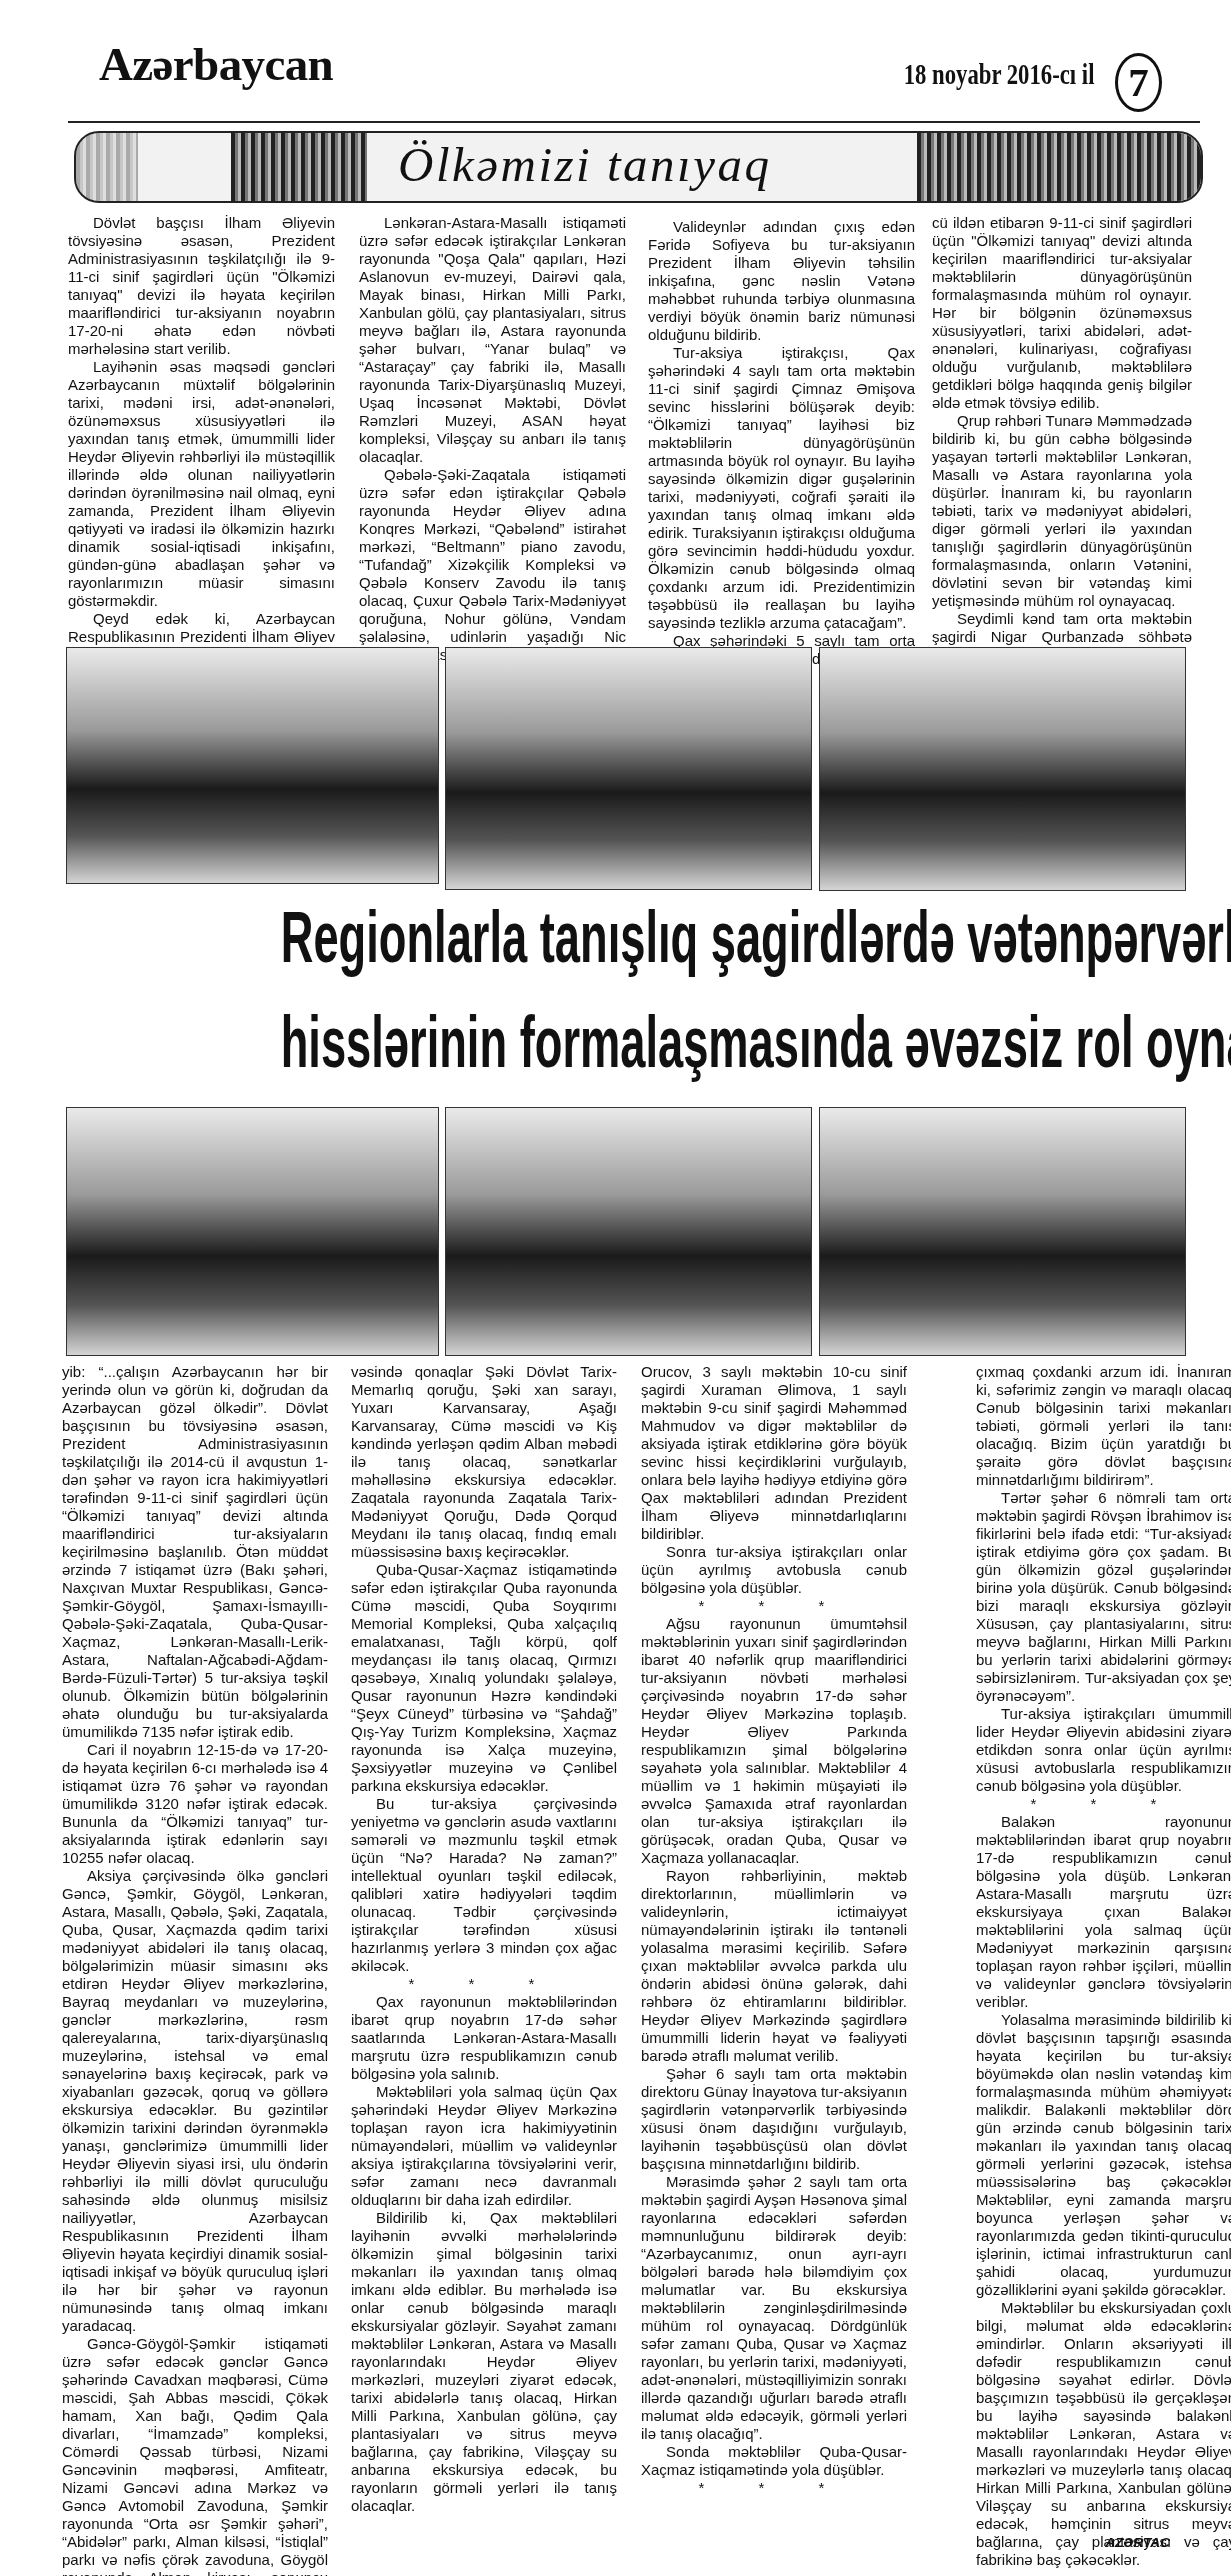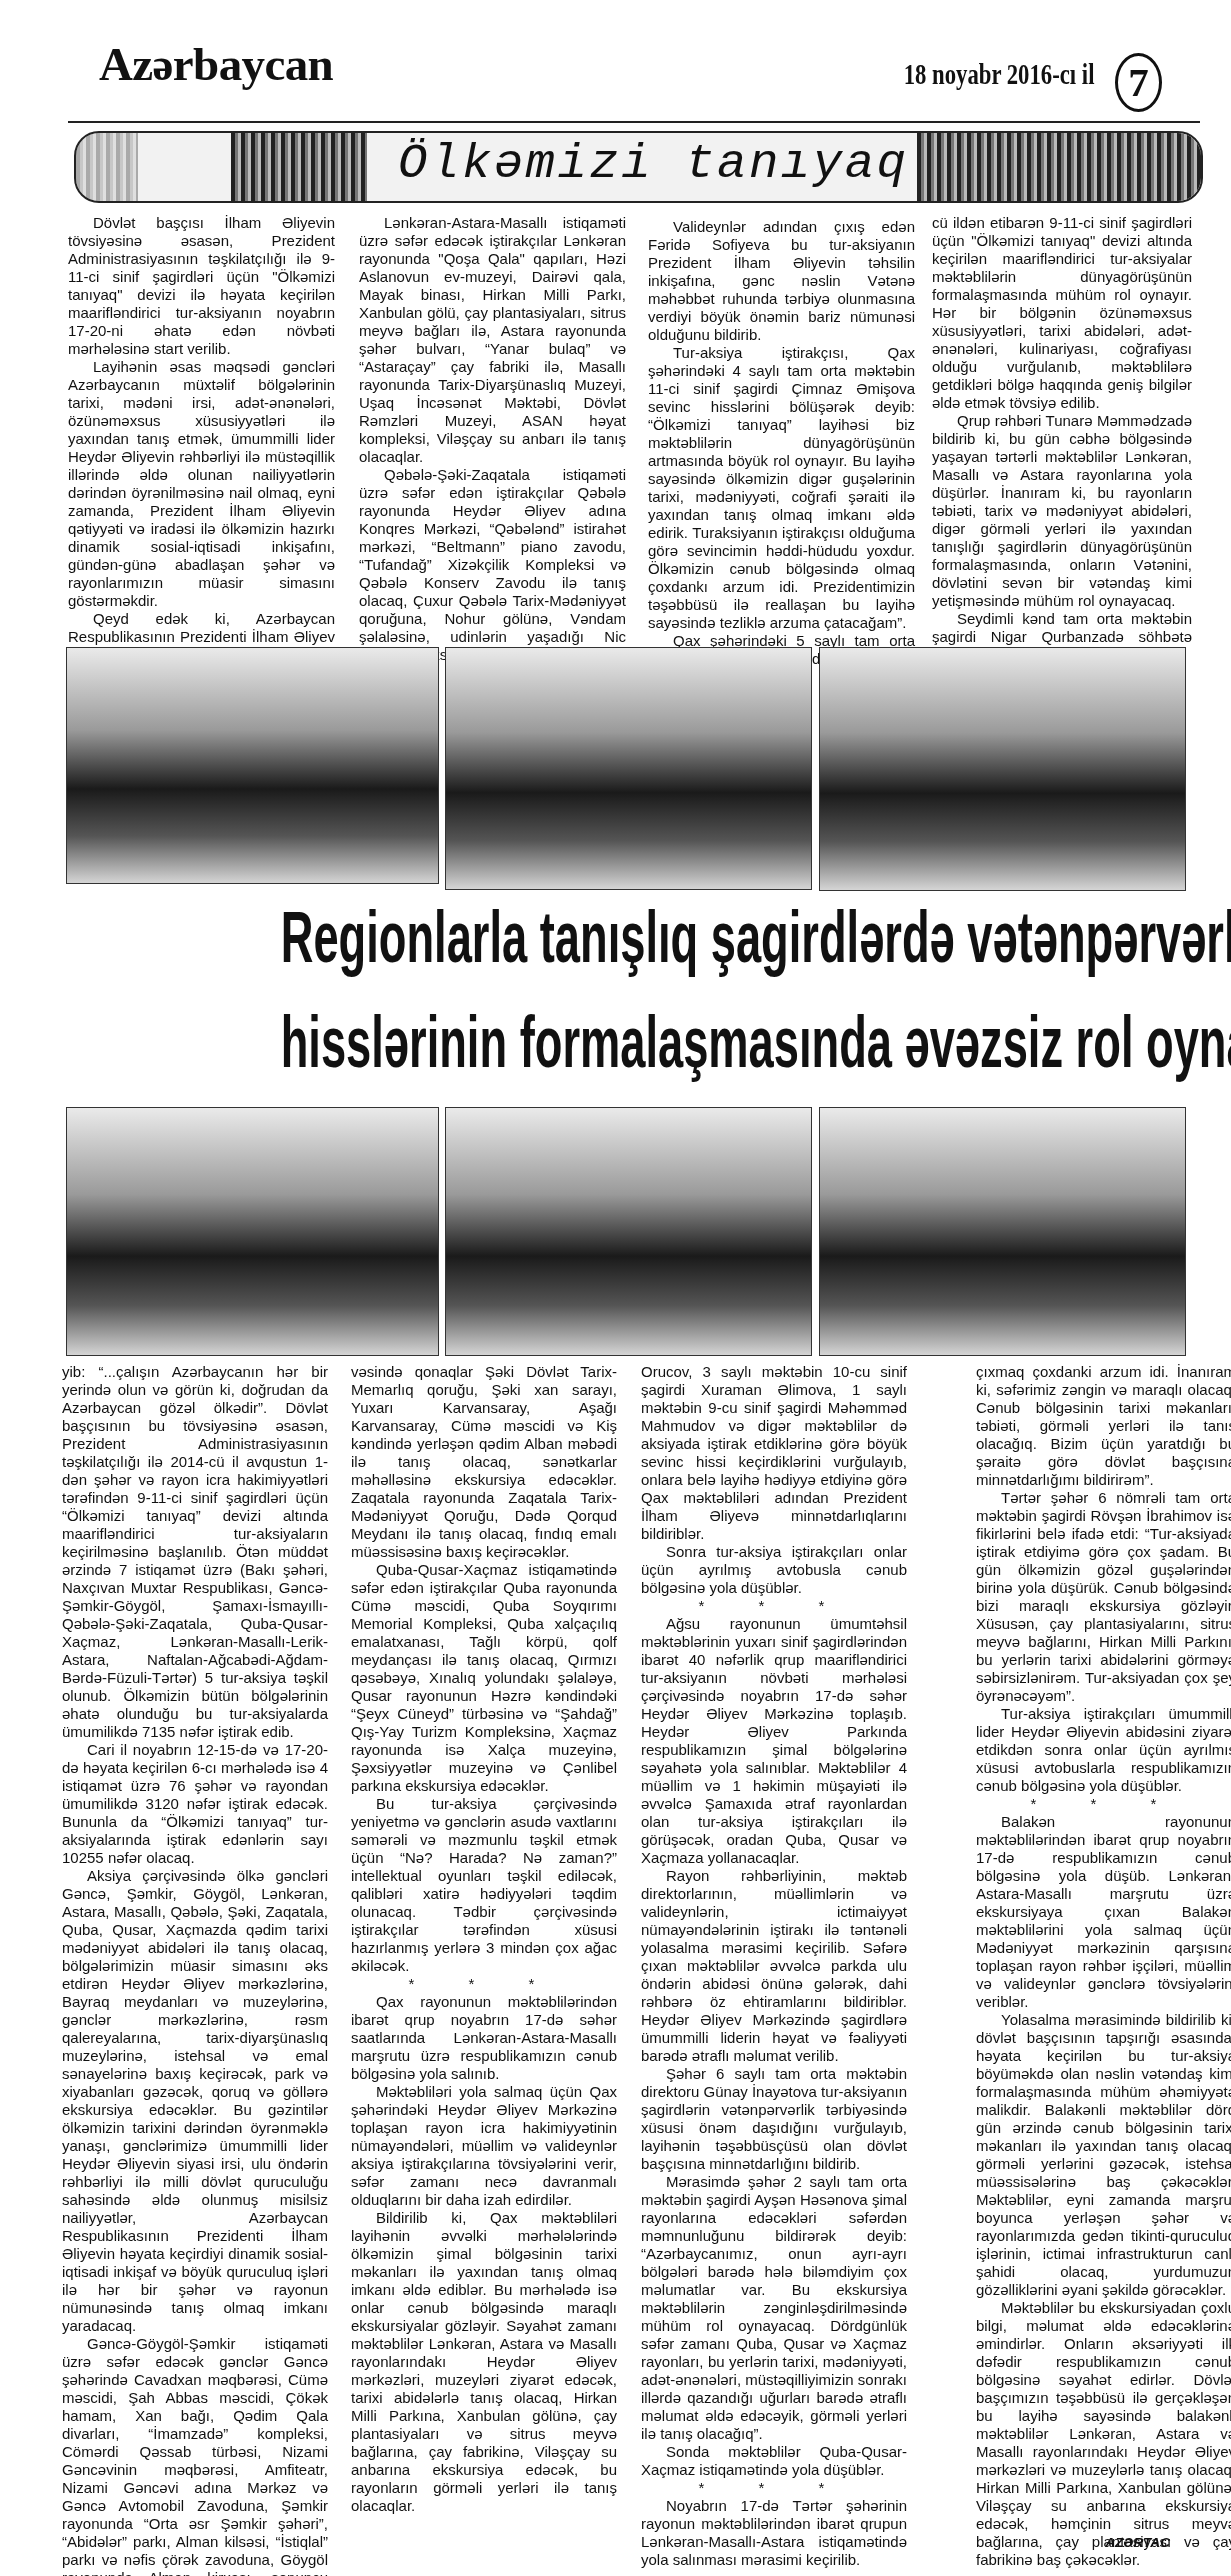--- a/index.html
+++ b/index.html
@@ -4,21 +4,21 @@
 <style>
   html,body{margin:0;padding:0;background:#fff;}
   body{width:1232px;height:2576px;position:relative;overflow:hidden;color:#111;font-family:"Liberation Sans",sans-serif;}
   .masthead{position:absolute;left:99px;top:37px;width:1088px;height:49px;}
   .paper-name{position:absolute;left:0;top:0;font-family:"Liberation Serif",serif;font-weight:bold;font-size:47px;letter-spacing:-0.6px;}
   .issue-date{position:absolute;right:93px;top:22px;font-family:"Liberation Serif",serif;font-weight:bold;font-size:28.4px;transform:scaleX(0.8);transform-origin:right;}
   .page-num{position:absolute;right:25px;top:16px;width:41px;height:53px;border:3.1px solid #111;border-radius:50%;font-family:"Liberation Serif",serif;font-weight:bold;font-size:41px;text-align:center;line-height:53px;}
   .rule{position:absolute;left:68px;top:121px;width:1132px;border-top:2.5px solid #222;}
   .banner{position:absolute;left:74px;top:131px;width:1125px;height:68px;border:2.5px solid #222;border-radius:25px;overflow:hidden;background:#f2f2f2;}
   .banner .ph{position:absolute;top:0;height:68px;background:repeating-linear-gradient(90deg,#222 0 3.7px,#777 3.7px 7.4px,#bbb 7.4px 10px);}
-  .banner-title{position:absolute;left:322px;top:2.5px;font-family:Liberation Mono, monospace;font-style:italic;font-size:49px;letter-spacing:2.5px;}
+  .banner-title{position:absolute;left:322px;top:2.5px;font-family:Liberation Serif, serif;font-style:italic;font-size:49px;letter-spacing:2.5px;}
   .col{position:absolute;font-size:15px;line-height:18px;text-align:justify;hyphens:auto;}
   .col p{margin:0;text-indent:25px;}
   .col p.ni{text-indent:0;}
   .stars{text-align:center;letter-spacing:25px;text-indent:0 !important;}
   .photo{position:absolute;border:1.2px solid #333;background:linear-gradient(180deg,#eaeaea 0%,#9a9a9a 35%,#1a1a1a 60%,#555 80%,#d5d5d5 100%);}
   .headline{position:absolute;left:74px;width:1088px;text-align:center;font-family:"Liberation Sans",sans-serif;font-weight:bold;font-size:73px;line-height:80px;transform:scaleX(0.62);transform-origin:center;white-space:nowrap;}
   .credit{position:absolute;right:62px;top:2535px;font-weight:bold;font-style:italic;font-size:13.6px;}
 </style>
 </head>
 <body>
@@ -86,21 +86,20 @@
 <div class="col" id="b3" style="left:641px;top:1363px;width:266px;">
     <p class="ni">Orucov, 3 saylı məktəbin 10-cu sinif şagirdi Xuraman Əlimova, 1 saylı məktəbin 9-cu sinif şagirdi Məhəmməd Mahmudov və digər məktəblilər də aksiyada iştirak etdiklərinə görə böyük sevinc hissi keçirdiklərini vurğulayıb, onlara belə layihə hədiyyə etdiyinə görə Qax məktəbliləri adından Prezident İlham Əliyevə minnətdarlıqlarını bildiriblər.</p>
     <p>Sonra tur-aksiya iştirakçıları onlar üçün ayrılmış avtobusla cənub bölgəsinə yola düşüblər.</p>
     <p class="stars">*   *   *</p>
     <p>Ağsu rayonunun ümumtəhsil məktəblərinin yuxarı sinif şagirdlərindən ibarət 40 nəfərlik qrup maarifləndirici tur-aksiyanın növbəti mərhələsi çərçivəsində noyabrın 17-də səhər Heydər Əliyev Mərkəzinə toplaşıb. Heydər Əliyev Parkında respublikamızın şimal bölgələrinə səyahətə yola salınıblar. Məktəblilər 4 müəllim və 1 həkimin müşayiəti ilə əvvəlcə Şamaxıda ətraf rayonlardan olan tur-aksiya iştirakçıları ilə görüşəcək, oradan Quba, Qusar və Xaçmaza yollanacaqlar.</p>
     <p>Rayon rəhbərliyinin, məktəb direktorlarının, müəllimlərin və valideynlərin, ictimaiyyət nümayəndələrinin iştirakı ilə təntənəli yolasalma mərasimi keçirilib. Səfərə çıxan məktəblilər əvvəlcə parkda ulu öndərin abidəsi önünə gələrək, dahi rəhbərə öz ehtiramlarını bildiriblər. Heydər Əliyev Mərkəzində şagirdlərə ümummilli liderin həyat və fəaliyyəti barədə ətraflı məlumat verilib.</p>
     <p>Şəhər 6 saylı tam orta məktəbin direktoru Günay İnayətova tur-aksiyanın şagirdlərin vətənpərvərlik tərbiyəsində xüsusi önəm daşıdığını vurğulayıb, layihənin təşəbbüsçüsü olan dövlət başçısına minnətdarlığını bildirib.</p>
     <p>Mərasimdə şəhər 2 saylı tam orta məktəbin şagirdi Ayşən Həsənova şimal rayonlarına edəcəkləri səfərdən məmnunluğunu bildirərək deyib: “Azərbaycanımız, onun ayrı-ayrı bölgələri barədə hələ biləmdiyim çox məlumatlar var. Bu ekskursiya məktəblilərin zənginləşdirilməsində mühüm rol oynayacaq. Dördgünlük səfər zamanı Quba, Qusar və Xaçmaz rayonları, bu yerlərin tarixi, mədəniyyəti, adət-ənənələri, müstəqilliyimizin sonrakı illərdə qazandığı uğurları barədə ətraflı məlumat əldə edəcəyik, görməli yerləri ilə tanış olacağıq”.</p>
     <p>Sonda məktəblilər Quba-Qusar-Xaçmaz istiqamətində yola düşüblər.</p>
     <p class="stars">*   *   *</p>
-    <p>Noyabrın 17-də Tərtər şəhərinin rayonun məktəblilərindən ibarət qrupun Lənkəran-Masallı-Astara istiqamətində yola salınması mərasimi keçirilib.</p>
   </div>
 <div class="col" id="b4" style="left:928px;top:1363px;width:260px;margin-left:48px;">
     <p class="ni">çıxmaq çoxdanki arzum idi. İnanıram ki, səfərimiz zəngin və maraqlı olacaq. Cənub bölgəsinin tarixi məkanları, təbiəti, görməli yerləri ilə tanış olacağıq. Bizim üçün yaratdığı bu şəraitə görə dövlət başçısına minnətdarlığımı bildirirəm”.</p>
     <p>Tərtər şəhər 6 nömrəli tam orta məktəbin şagirdi Rövşən İbrahimov isə fikirlərini belə ifadə etdi: “Tur-aksiyada iştirak etdiyimə görə çox şadam. Bu gün ölkəmizin gözəl guşələrindən birinə yola düşürük. Cənub bölgəsində bizi maraqlı ekskursiya gözləyir. Xüsusən, çay plantasiyalarını, sitrus meyvə bağlarını, Hirkan Milli Parkını, bu yerlərin tarixi abidələrini görməyə səbirsizlənirəm. Tur-aksiyadan çox şey öyrənəcəyəm”.</p>
     <p>Tur-aksiya iştirakçıları ümummilli lider Heydər Əliyevin abidəsini ziyarət etdikdən sonra onlar üçün ayrılmış xüsusi avtobuslarla respublikamızın cənub bölgəsinə yola düşüblər.</p>
     <p class="stars">*   *   *</p>
     <p>Balakən rayonunun məktəblilərindən ibarət qrup noyabrın 17-də respublikamızın cənub bölgəsinə yola düşüb. Lənkəran-Astara-Masallı marşrutu üzrə ekskursiyaya çıxan Balakən məktəblilərini yola salmaq üçün Mədəniyyət mərkəzinin qarşısına toplaşan rayon rəhbər işçiləri, müəllim və valideynlər gənclərə tövsiyələrini veriblər.</p>
     <p>Yolasalma mərasimində bildirilib ki, dövlət başçısının tapşırığı əsasında, həyata keçirilən bu tur-aksiya böyüməkdə olan nəslin vətəndaş kimi formalaşmasında mühüm əhəmiyyətə malikdir. Balakənli məktəblilər dörd gün ərzində cənub bölgəsinin tarixi məkanları ilə yaxından tanış olacaq, görməli yerlərini gəzəcək, istehsal müəssisələrinə baş çəkəcəklər. Məktəblilər, eyni zamanda marşrut boyunca yerləşən şəhər və rayonlarımızda gedən tikinti-quruculuq işlərinin, ictimai infrastrukturun canlı şahidi olacaq, yurdumuzun gözəlliklərini əyani şəkildə görəcəklər.</p>
     <p>Məktəblilər bu ekskursiyadan çoxlu bilgi, məlumat əldə edəcəklərinə əmindirlər. Onların əksəriyyəti ilk dəfədir respublikamızın cənub bölgəsinə səyahət edirlər. Dövlət başçımızın təşəbbüsü ilə gerçəkləşən bu layihə sayəsində balakənli məktəblilər Lənkəran, Astara və Masallı rayonlarındakı Heydər Əliyev mərkəzləri və muzeylərlə tanış olacaq, Hirkan Milli Parkına, Xanbulan gölünə, Viləşçay su anbarına ekskursiya edəcək, həmçinin sitrus meyvə bağlarına, çay plantasiyası və çay fabrikinə baş çəkəcəklər.</p>
   </div>

